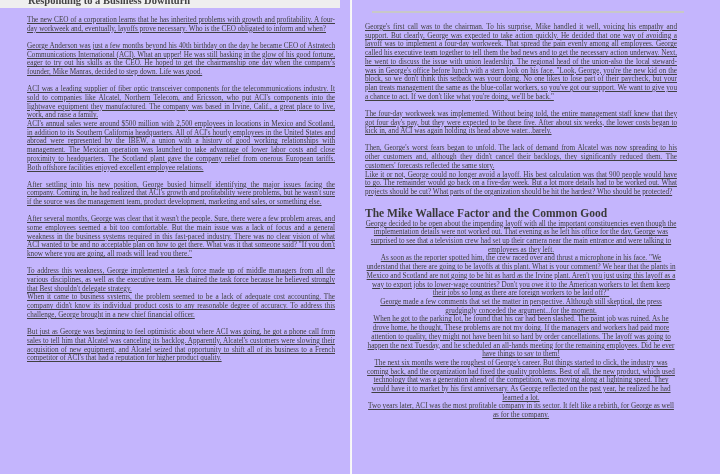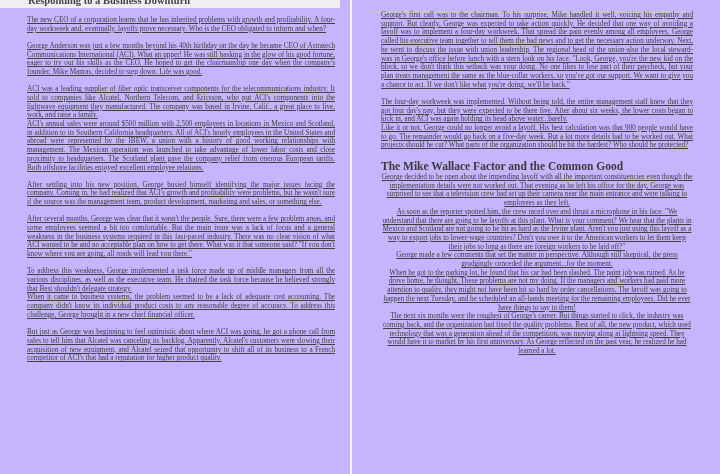--- a/index.html
+++ b/index.html
@@ -79,23 +79,22 @@
       text-align: justify;
       color: #404040;
     }
     #left-text {
       left: 27px;
       top: 16px;
       width: 308px;
     }
     #right-text {
       left: 13px;
-      top: 8px;
+      top: 20px;
       width: 312px;
-      margin-left: 16px;
     }
     .para {
       margin: 0;
       text-decoration: underline;
     }
     .para.gap {
       margin-top: 8.5px;
     }
     .section-heading {
       font-family: "Liberation Serif", serif;
@@ -130,21 +129,23 @@
 </div>
 
 <div class="gutter"></div>
 <div class="side-mark"></div>
 
 <div class="page" id="page-right">
   <div class="top-rule"></div>
   <div class="text-block" id="right-text">
     <p class="para" style="margin-top:3px">George's first call was to the chairman. To his surprise, Mike handled it well, voicing his empathy and support. But clearly, George was expected to take action quickly. He decided that one way of avoiding a layoff was to implement a four-day workweek. That spread the pain evenly among all employees. George called his executive team together to tell them the bad news and to get the necessary action underway. Next, he went to discuss the issue with union leadership. The regional head of the union-also the local steward-was in George's office before lunch with a stern look on his face. "Look, George, you're the new kid on the block, so we don't think this setback was your doing. No one likes to lose part of their paycheck, but your plan treats management the same as the blue-collar workers, so you've got our support. We want to give you a chance to act. If we don't like what you're doing, we'll be back."</p>
     <p class="para gap">The four-day workweek was implemented. Without being told, the entire management staff knew that they got four day's pay, but they were expected to be there five. After about six weeks, the lower costs began to kick in, and ACI was again holding its head above water...barely.</p>
+    <p class="para gap">Then, George's worst fears began to unfold. The lack of demand from Alcatel was now spreading to his other customers and, although they didn't cancel their backlogs, they significantly reduced them. The customers' forecasts reflected the same story.</p>
     <p class="para">Like it or not, George could no longer avoid a layoff. His best calculation was that 900 people would have to go. The remainder would go back on a five-day week. But a lot more details had to be worked out. What projects should be cut? What parts of the organization should be hit the hardest? Who should be protected?</p>
     <h2 class="section-heading">The Mike Wallace Factor and the Common Good</h2>
     <p class="para ragged">George decided to be open about the impending layoff with all the important constituencies even though the implementation details were not worked out. That evening as he left his office for the day, George was surprised to see that a television crew had set up their camera near the main entrance and were talking to employees as they left.</p>
     <p class="para ragged">As soon as the reporter spotted him, the crew raced over and thrust a microphone in his face. "We understand that there are going to be layoffs at this plant. What is your comment? We hear that the plants in Mexico and Scotland are not going to be hit as hard as the Irvine plant. Aren't you just using this layoff as a way to export jobs to lower-wage countries? Don't you owe it to the American workers to let them keep their jobs so long as there are foreign workers to be laid off?"</p>
     <p class="para ragged">George made a few comments that set the matter in perspective. Although still skeptical, the press grudgingly conceded the argument...for the moment.</p>
     <p class="para ragged">When he got to the parking lot, he found that his car had been slashed. The paint job was ruined. As he drove home, he thought, These problems are not my doing. If the managers and workers had paid more attention to quality, they might not have been hit so hard by order cancellations. The layoff was going to happen the next Tuesday, and he scheduled an all-hands meeting for the remaining employees. Did he ever have things to say to them!</p>
     <p class="para ragged">The next six months were the roughest of George's career. But things started to click, the industry was coming back, and the organization had fixed the quality problems. Best of all, the new product, which used technology that was a generation ahead of the competition, was moving along at lightning speed. They would have it to market by his first anniversary. As George reflected on the past year, he realized he had learned a lot.</p>
+    <p class="para ragged">Two years later, ACI was the most profitable company in its sector. It felt like a rebirth, for George as well as for the company.</p>
   </div>
 </div>
 
 </body></html>

